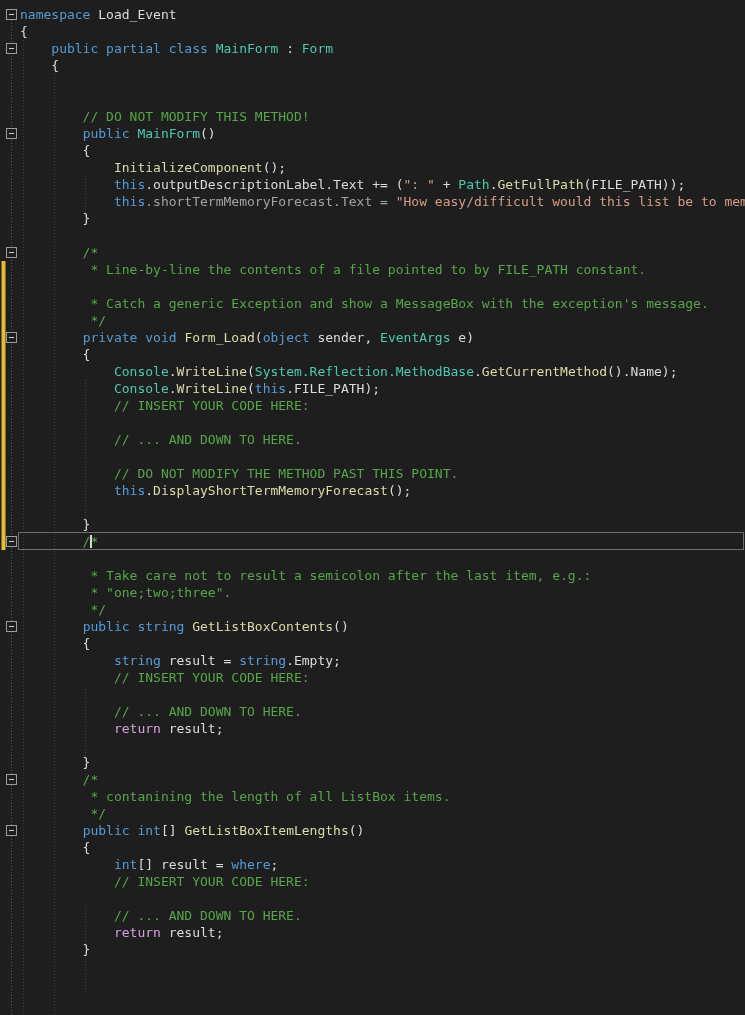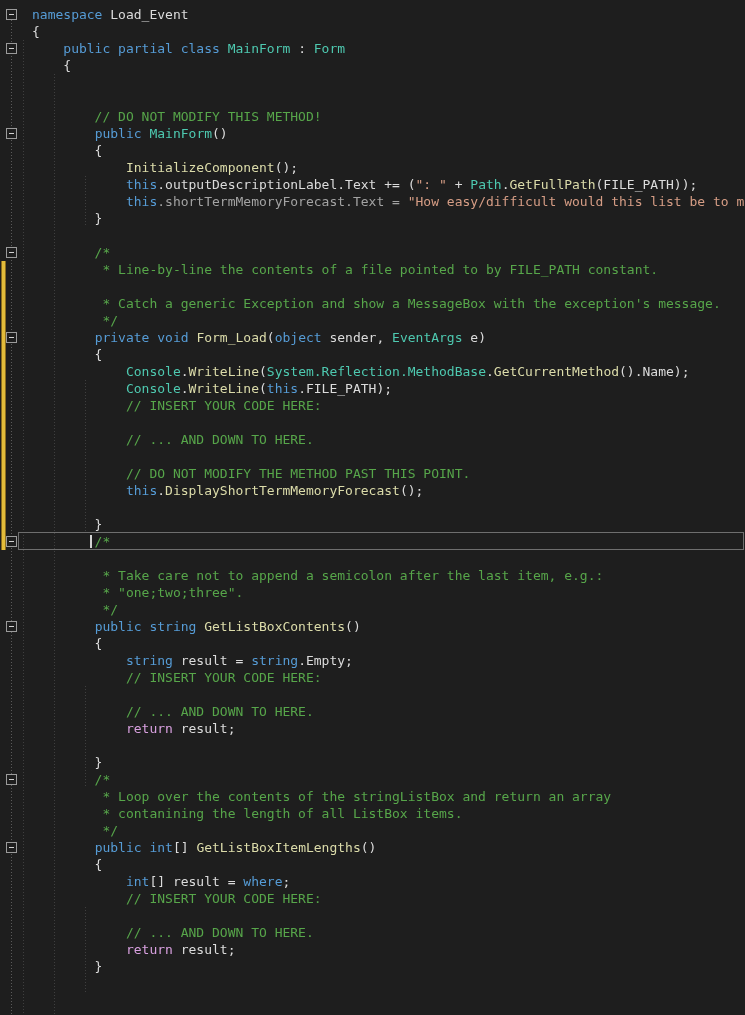--- a/index.html
+++ b/index.html
@@ -24,21 +24,21 @@
     background: repeating-linear-gradient(to bottom, #3f3f3f 0 1px, transparent 1px 3px);
     z-index: 1;
   }
   
   #change-bar {
     position: absolute; left: 1px; width: 5px; z-index: 2;
     background: linear-gradient(to right, #8c6d1f 0 1px, #e3bc3a 1px 4px, #8c6d1f 4px 5px);
   }
   #lines { position: absolute; top: 6px; left: 0; z-index: 2; width: 745px; }
   .line { position: relative; height: 17px; font-size: 13px; line-height: 17px; white-space: pre; }
-  .line .code { position: absolute; left: 32px; top: 0; white-space: pre; }
+  .line .code { position: absolute; left: 20px; top: 0; white-space: pre; }
   .line .margin { position: absolute; left: 0; top: 0; width: 18px; height: 17px; }
   .foldbox {
     position: absolute; left: 6px; top: 3px; width: 11px; height: 11px;
     border: 1px solid #9b9b9b; background: #1E1E1E; z-index: 3;
   }
   .foldbox .dash { position: absolute; left: 2px; top: 4px; width: 5px; height: 1px; background: #d0d0d0; }
 
   #current-line-box {
     position: absolute; left: 18px; width: 726px; height: 18px;
     border: 1px solid #6e6e6e; z-index: 4; pointer-events: none;
@@ -86,34 +86,33 @@
       <div class="line"><span class="margin"></span><span class="code"><span style="color: rgb(87, 166, 74);">            // INSERT YOUR CODE HERE:</span></span></div>
       <div class="line"><span class="margin"></span><span class="code"></span></div>
       <div class="line"><span class="margin"></span><span class="code"><span style="color: rgb(87, 166, 74);">            // ... AND DOWN TO HERE.</span></span></div>
       <div class="line"><span class="margin"></span><span class="code"></span></div>
       <div class="line"><span class="margin"></span><span class="code"><span style="color: rgb(87, 166, 74);">            // DO NOT MODIFY THE METHOD PAST THIS POINT.</span></span></div>
       <div class="line"><span class="margin"></span><span class="code"><span style="color: rgb(220, 220, 220);">            </span><span style="color: rgb(86, 156, 214);">this</span><span style="color: rgb(220, 220, 220);">.</span><span style="color: rgb(220, 220, 170);">DisplayShortTermMemoryForecast</span><span style="color: rgb(220, 220, 220);">();</span></span></div>
       <div class="line"><span class="margin"></span><span class="code"></span></div>
       <div class="line"><span class="margin"></span><span class="code"><span style="color: rgb(220, 220, 220);">        }</span></span></div>
       <div class="line"><span class="margin"><span class="foldbox"><span class="dash"></span></span></span><span class="code"><span style="color: rgb(87, 166, 74);">        /*</span></span></div>
       <div class="line"><span class="margin"></span></div>
-      <div class="line"><span class="margin"></span><span class="code"><span style="color: rgb(87, 166, 74);">         * Take care not to append a semicolon after the last item, e.g.:</span></span></div>
+      <div class="line"><span class="margin"></span><span class="code"><span style="color: rgb(87, 166, 74);">         * Take care not to result a semicolon after the last item, e.g.:</span></span></div>
       <div class="line"><span class="margin"></span><span class="code"><span style="color: rgb(87, 166, 74);">         * "one;two;three".</span></span></div>
       <div class="line"><span class="margin"></span><span class="code"><span style="color: rgb(87, 166, 74);">         */</span></span></div>
       <div class="line"><span class="margin"><span class="foldbox"><span class="dash"></span></span></span><span class="code"><span style="color: rgb(220, 220, 220);">        </span><span style="color: rgb(86, 156, 214);">public string</span><span style="color: rgb(220, 220, 220);"> </span><span style="color: rgb(220, 220, 170);">GetListBoxContents</span><span style="color: rgb(220, 220, 220);">()</span></span></div>
       <div class="line"><span class="margin"></span><span class="code"><span style="color: rgb(220, 220, 220);">        {</span></span></div>
       <div class="line"><span class="margin"></span><span class="code"><span style="color: rgb(220, 220, 220);">            </span><span style="color: rgb(86, 156, 214);">string</span><span style="color: rgb(220, 220, 220);"> result = </span><span style="color: rgb(86, 156, 214);">string</span><span style="color: rgb(220, 220, 220);">.Empty;</span></span></div>
       <div class="line"><span class="margin"></span><span class="code"><span style="color: rgb(87, 166, 74);">            // INSERT YOUR CODE HERE:</span></span></div>
       <div class="line"><span class="margin"></span><span class="code"></span></div>
       <div class="line"><span class="margin"></span><span class="code"><span style="color: rgb(87, 166, 74);">            // ... AND DOWN TO HERE.</span></span></div>
       <div class="line"><span class="margin"></span><span class="code"><span style="color: rgb(220, 220, 220);">            </span><span style="color: rgb(216, 160, 223);">return</span><span style="color: rgb(220, 220, 220);"> result;</span></span></div>
       <div class="line"><span class="margin"></span><span class="code"></span></div>
       <div class="line"><span class="margin"></span><span class="code"><span style="color: rgb(220, 220, 220);">        }</span></span></div>
       <div class="line"><span class="margin"><span class="foldbox"><span class="dash"></span></span></span><span class="code"><span style="color: rgb(87, 166, 74);">        /*</span></span></div>
-      <div class="line"><span class="margin"></span><span class="code"><span style="color: rgb(87, 166, 74);">         * Loop over the contents of the stringListBox and return an array</span></span></div>
       <div class="line"><span class="margin"></span><span class="code"><span style="color: rgb(87, 166, 74);">         * contanining the length of all ListBox items.</span></span></div>
       <div class="line"><span class="margin"></span><span class="code"><span style="color: rgb(87, 166, 74);">         */</span></span></div>
       <div class="line"><span class="margin"><span class="foldbox"><span class="dash"></span></span></span><span class="code"><span style="color: rgb(220, 220, 220);">        </span><span style="color: rgb(86, 156, 214);">public int</span><span style="color: rgb(220, 220, 220);">[] </span><span style="color: rgb(220, 220, 170);">GetListBoxItemLengths</span><span style="color: rgb(220, 220, 220);">()</span></span></div>
       <div class="line"><span class="margin"></span><span class="code"><span style="color: rgb(220, 220, 220);">        {</span></span></div>
       <div class="line"><span class="margin"></span><span class="code"><span style="color: rgb(220, 220, 220);">            </span><span style="color: rgb(86, 156, 214);">int</span><span style="color: rgb(220, 220, 220);">[] result = </span><span style="color: rgb(86, 156, 214);">where</span><span style="color: rgb(220, 220, 220);">;</span></span></div>
       <div class="line"><span class="margin"></span><span class="code"><span style="color: rgb(87, 166, 74);">            // INSERT YOUR CODE HERE:</span></span></div>
       <div class="line"><span class="margin"></span><span class="code"></span></div>
       <div class="line"><span class="margin"></span><span class="code"><span style="color: rgb(87, 166, 74);">            // ... AND DOWN TO HERE.</span></span></div>
       <div class="line"><span class="margin"></span><span class="code"><span style="color: rgb(220, 220, 220);">            </span><span style="color: rgb(216, 160, 223);">return</span><span style="color: rgb(220, 220, 220);"> result;</span></span></div>
       <div class="line"><span class="margin"></span><span class="code"><span style="color: rgb(220, 220, 220);">        }</span></span></div>

